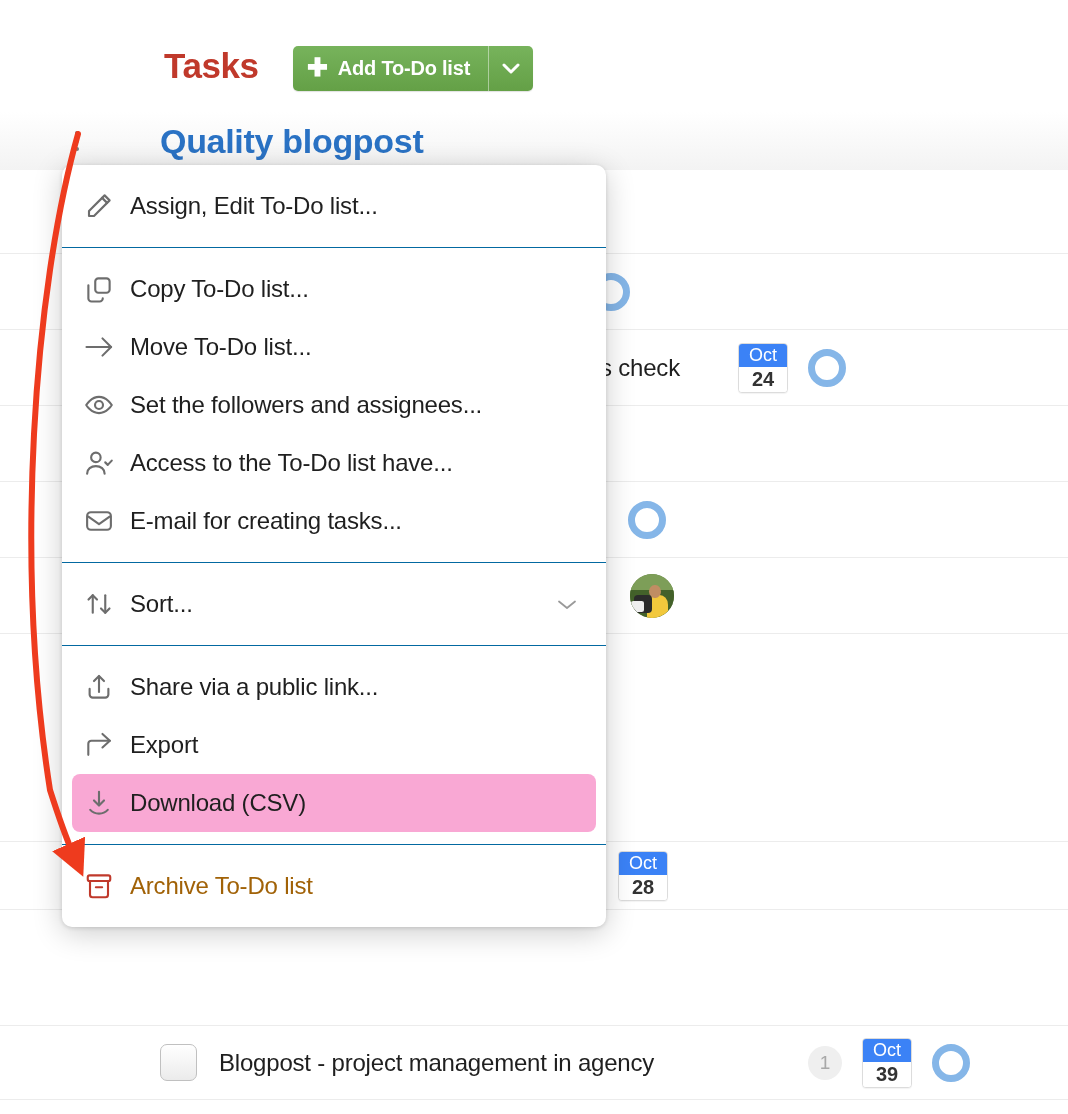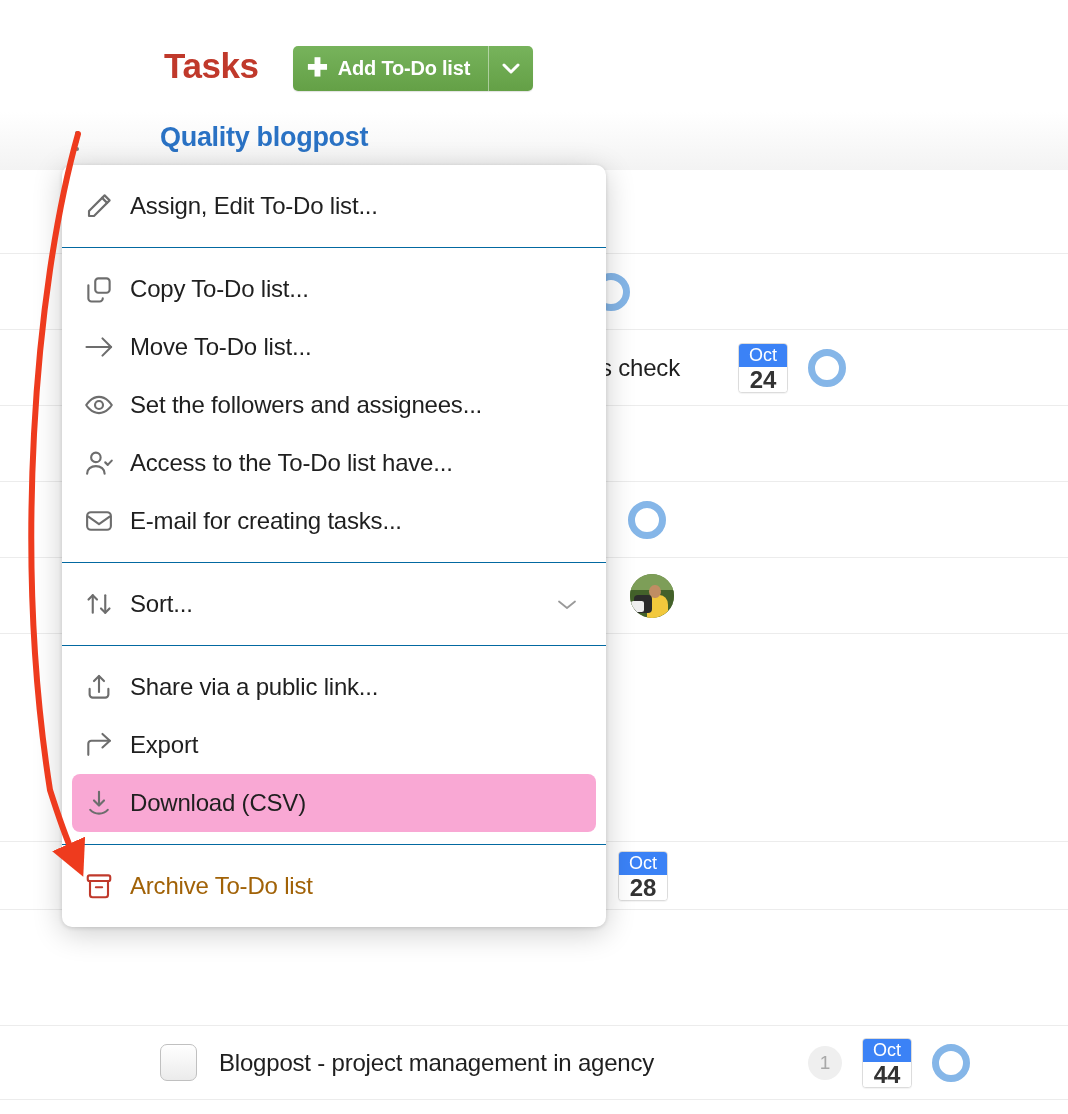--- a/index.html
+++ b/index.html
@@ -95,21 +95,21 @@
   }
   #list-kebab i {
     display: block;
     width: 4px; height: 4px;
     border-radius: 50%;
     background: #7a7a7a;
   }
   #list-name {
     position: absolute;
     left: 160px; top: 10px;
-    font-size: 27px;
+    font-size: 34px;
     font-weight: 700;
     color: #2a72c4;
     letter-spacing: -0.3px;
     cursor: pointer;
   }
 
   
   #task-list {
     position: absolute;
     left: 0; top: 170px;
@@ -171,21 +171,21 @@
     display: block;
     background: #3b82f6;
     color: #fff;
     font-size: 18px;
     line-height: 23px;
     font-weight: 400;
   }
   .date-badge .d {
     display: block;
     color: #333;
-    font-size: 24px;
+    font-size: 20px;
     line-height: 25px;
     font-weight: 700;
     background: #fff;
   }
   .assignee-ring {
     position: absolute;
     width: 38px; height: 38px;
     border-radius: 50%;
     border: 7px solid #85b6e8;
     box-sizing: border-box;
@@ -329,21 +329,21 @@
         <span class="d">28</span>
       </div>
     </div>
     <div class="task-row" style="height: 116px;"></div>
     <div class="task-row" style="height: 74px;">
       <div class="task-checkbox"></div>
       <div class="task-title" style="left: 219px;">Blogpost - project management in agency</div>
       <div class="comment-badge" style="left: 808px;">1</div>
       <div class="date-badge" style="left: 862px;">
         <span class="m">Oct</span>
-        <span class="d">44</span>
+        <span class="d">39</span>
       </div>
       <div class="assignee-ring" style="left: 932px;"></div>
     </div>
   </div>
 
 <div id="context-menu">
     <div class="menu-section">
       <div class="menu-item">
         <span class="mi-icon">
           <svg width="30" height="30" viewBox="0 0 24 24" fill="none" stroke="currentColor" stroke-width="1.7" stroke-linecap="round" stroke-linejoin="round">

